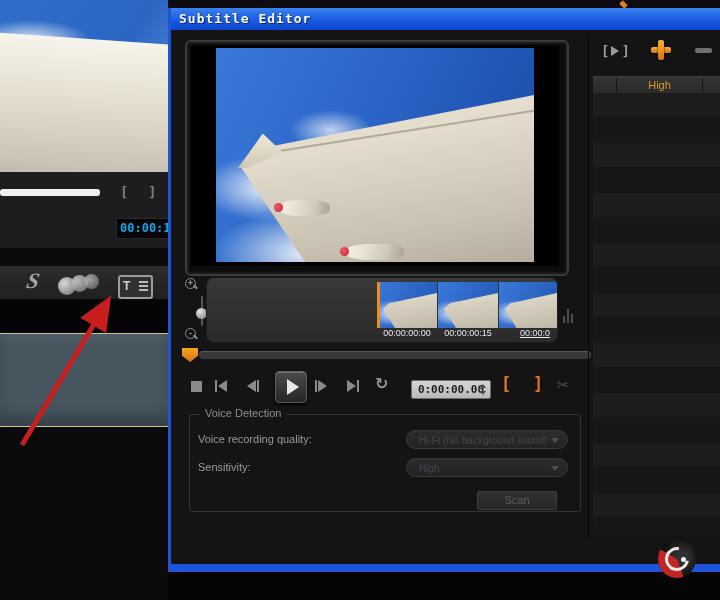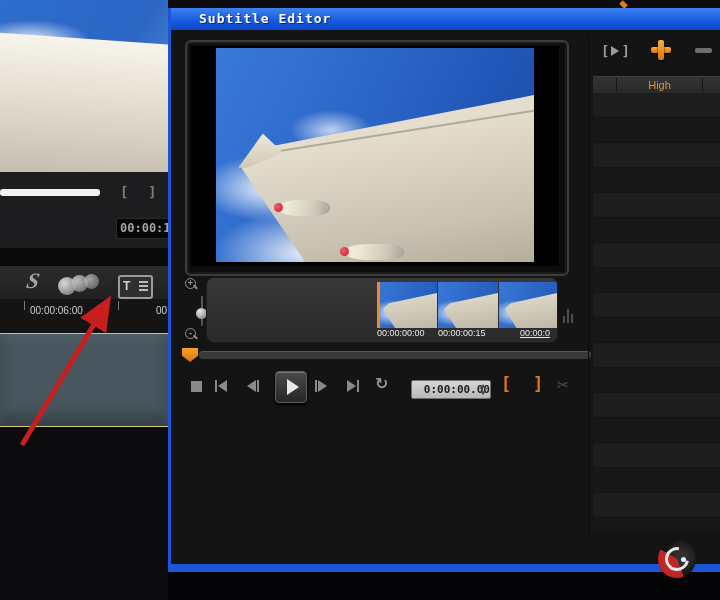--- a/index.html
+++ b/index.html
@@ -12,21 +12,21 @@
     background:linear-gradient(125deg,#2e6ecb 0%,#2b66c4 55%,#4d83d2 80%,#7fa7e0 100%);}
   .bg-photo .wing{position:absolute;left:-20px;top:40px;width:240px;height:160px;
     background:linear-gradient(180deg,#f7f4ec 0%,#e9e3d6 30%,#cdc6b8 75%,#b9b2a4 100%);
     transform:rotate(4deg);}
   .bg-photo .cloud{position:absolute;left:-30px;top:20px;width:120px;height:40px;border-radius:50%;
     background:radial-gradient(closest-side,rgba(255,255,255,.85),rgba(255,255,255,0));}
   .bg-panel{left:0;top:172px;width:168px;height:76px;background:#1d1d1f;}
   .bg-trimbar{left:0;top:189px;width:100px;height:7px;background:#f2f2f2;border-radius:3px;}
   .bg-bracket{top:184px;color:#7d7d7d;font:bold 14px "DejaVu Sans Mono",monospace;}
   .bg-tc-box{left:116px;top:218px;width:52px;height:19px;background:#060606;border:1px solid #2a2a2a;
-    overflow:hidden;color:#a3a3a3;font:bold 12px "DejaVu Sans Mono",monospace;line-height:19px;
+    overflow:hidden;color:#0ea5e9;font:bold 12px "DejaVu Sans Mono",monospace;line-height:19px;
     padding-left:3px;white-space:nowrap;}
   .bg-gap{left:0;top:248px;width:168px;height:18px;background:#0a0a0a;}
   .bg-toolbar{left:0;top:266px;width:168px;height:33px;
     background:linear-gradient(#2c2c2c,#202020);border-bottom:1px solid #0a0a0a;}
   .swoosh{left:16px;top:268px;width:34px;height:28px;color:#a5a5a5;font:bold italic 22px "Liberation Serif",serif;
     transform:skewX(-12deg);text-align:center;}
   .circ{border-radius:50%;background:radial-gradient(circle at 35% 35%,#d8d8d8,#8a8a8a 70%,#5f5f5f);}
   .tbox{left:118px;top:275px;width:28px;height:20px;border:2px solid #9c9c9c;border-radius:3px;
     background:#303030;color:#cfcfcf;font:bold 12px "Liberation Sans",sans-serif;
     text-align:left;line-height:18px;padding-left:3px;}
@@ -43,21 +43,21 @@
 
   
   .arrow-svg{left:0;top:270px;width:170px;height:190px;pointer-events:none;z-index:30;}
 
   
   .dialog{left:168px;top:8px;width:552px;height:564px;background:#141414;
     border-left:3px solid #1d55d8;box-sizing:border-box;overflow:hidden;z-index:10;}
   .titlebar{left:0;top:0;width:552px;height:22px;
     background:linear-gradient(#3d82f0,#1659dd 60%,#0c47cf);}
   .title-text{left:8px;top:3px;color:#fff;font:bold 13px "DejaVu Sans Mono",monospace;letter-spacing:1px;
-    text-shadow:1px 1px 1px #04247a;margin-left:20px;}
+    text-shadow:1px 1px 1px #04247a;}
   .dlg-bottom{left:0;top:556px;width:552px;height:8px;background:#1d55d8;}
   .seam{left:417px;top:25px;width:1px;height:505px;background:#0a0a0a;}
 
   
   .bezel{left:14px;top:32px;width:380px;height:232px;background:#0c0c0c;border:2px solid #3c3c3c;
     border-radius:6px;box-shadow:inset 0 0 0 2px #1a1a1a;}
   .screen{left:20px;top:38px;width:368px;height:220px;background:#000;overflow:hidden;}
   .video{left:45px;top:40px;width:318px;height:214px;overflow:hidden;
     background:linear-gradient(115deg,#3a79d8 0%,#2c67c8 40%,#1f55b4 75%,#1a4aa4 100%);}
   .video .cloud1{position:absolute;left:-40px;top:95px;width:190px;height:90px;border-radius:50%;
@@ -88,21 +88,21 @@
 
   
   .strip{left:35px;top:269px;width:350px;height:64px;background:linear-gradient(#383838,#2a2a2a);
     border-radius:8px;border:1px solid #1c1c1c;overflow:hidden;}
   .thumb{position:absolute;top:4px;width:60px;height:46px;overflow:hidden;background:#1a4aa4;}
   .thumb .sky{position:absolute;inset:0;background:linear-gradient(115deg,#3a79d8,#1f55b4);}
   .thumb .cl{position:absolute;left:-8px;top:18px;width:48px;height:26px;border-radius:50%;
     background:radial-gradient(closest-side,rgba(255,255,255,.9),rgba(255,255,255,0));}
   .thumb .wg{position:absolute;inset:0;background:linear-gradient(170deg,#efe9da,#beb7a7);
     clip-path:polygon(10% 58%,20% 46%,100% 24%,100% 100%,30% 100%);}
-  .thumb-tc{position:absolute;top:50px;width:60px;text-align:left;color:#e8e8e8;
+  .thumb-tc{position:absolute;top:50px;width:60px;text-align:center;color:#e8e8e8;
     font:9px "Liberation Sans",sans-serif;white-space:nowrap;}
   .strip-marker{position:absolute;left:170px;top:4px;width:3px;height:46px;background:#f08a18;}
   .waveicon{left:390px;top:297px;width:16px;height:20px;}
   .waveicon span{position:absolute;bottom:2px;width:2px;background:#4e4e4e;}
 
   
   .playhead{left:11px;top:340px;width:16px;height:14px;
     background:linear-gradient(#f6a523,#d87410);
     clip-path:polygon(0 0,100% 0,100% 55%,50% 100%,0 55%);}
   .hscroll{left:28px;top:343px;width:392px;height:8px;background:#3a3a3a;border-radius:4px;
@@ -115,21 +115,21 @@
   .vbar{width:2px;height:12px;background:#8a8a8a;display:inline-block;}
   .tgroup{display:flex;align-items:center;gap:1px;height:14px;}
   .playbtn{left:104px;top:363px;width:30px;height:30px;border-radius:4px;
     background:linear-gradient(#4a4a4a,#262626);border:1px solid #5c5c5c;
     box-shadow:inset 0 1px 0 rgba(255,255,255,.25),0 2px 3px #000;
     display:flex;align-items:center;justify-content:center;}
   .playbtn .tri{width:0;height:0;border-left:12px solid #e8e8e8;border-top:8px solid transparent;border-bottom:8px solid transparent;margin-left:3px;}
   .loopg{left:204px;top:366px;color:#969696;font:bold 16px "DejaVu Sans",sans-serif;}
   .tc-field{left:240px;top:372px;width:78px;height:17px;background:linear-gradient(#d6d6d6,#b9b9b9);
     border:1px solid #6e6e6e;border-radius:2px;color:#1e1e1e;
-    font:bold 11px "DejaVu Sans Mono",monospace;line-height:17px;text-align:right;}
+    font:bold 11px "DejaVu Sans Mono",monospace;line-height:17px;text-align:center;}
   .spin{position:absolute;right:2px;top:2px;width:9px;height:13px;}
   .spin .up{position:absolute;top:1px;left:1px;width:0;height:0;border-bottom:4px solid #4a4a4a;border-left:3.5px solid transparent;border-right:3.5px solid transparent;}
   .spin .dn{position:absolute;bottom:1px;left:1px;width:0;height:0;border-top:4px solid #4a4a4a;border-left:3.5px solid transparent;border-right:3.5px solid transparent;}
   .markg{top:366px;color:#e07818;font:bold 17px "DejaVu Sans Mono",monospace;}
   .scissors{left:386px;top:368px;color:#4c4c4c;font:15px "DejaVu Sans",sans-serif;}
 
   
   .voicebox{left:18px;top:406px;width:390px;height:96px;border:1px solid #353535;border-radius:3px;}
   .legend{position:absolute;left:10px;top:-8px;background:#141414;padding:0 5px;
     color:#8a9096;font:11px "Liberation Sans",sans-serif;}
@@ -200,26 +200,20 @@
   <div class="abs" style="left:58px;top:274px;width:48px;height:24px;">
     <div class="circ abs" style="left:0;top:3px;width:18px;height:18px;"></div>
     <div class="circ abs" style="left:13px;top:1px;width:17px;height:17px;opacity:.85;"></div>
     <div class="circ abs" style="left:26px;top:0;width:15px;height:15px;opacity:.7;"></div>
   </div>
   <div class="abs tbox">
     <span>T</span>
     <i></i>
   </div>
 
-  <div class="abs bg-ruler">
-    <span class="abs" style="left:30px;top:6px;">00:00:06:00</span>
-    <span class="abs" style="left:156px;top:6px;">00</span>
-    <span class="tick" style="left:24px;"></span>
-    <span class="tick" style="left:118px;"></span>
-  </div>
 
   <div class="abs bg-track"></div>
   <div class="abs bg-bottom"></div>
   <div class="abs bg-topstrip"></div>
   <div class="abs bg-diamond"></div>
 
   <svg class="abs arrow-svg" viewBox="0 0 170 190">
     <defs>
       <marker id="ah" markerWidth="8" markerHeight="8" refX="5" refY="3" orient="auto">
         <polygon points="0,0 7,3 0,6" fill="#c81e1e"></polygon>
@@ -315,20 +309,34 @@
       <span>0:00:00.00</span>
       <span class="spin">
         <span class="up"></span>
         <span class="dn"></span>
       </span>
     </div>
     <span class="abs markg" style="left:330px;">[</span>
     <span class="abs markg" style="left:362px;">]</span>
     <span class="abs scissors">✂</span>
 
+    <div class="abs voicebox">
+      <span class="legend">Voice Detection</span>
+      <span class="vlabel" style="left:8px;top:18px;">Voice recording quality:</span>
+      <div class="vselect" style="top:15px;">
+        <span>Hi-Fi (No background sound)</span>
+        <span class="arr"></span>
+      </div>
+      <span class="vlabel" style="left:8px;top:46px;">Sensitivity:</span>
+      <div class="vselect" style="top:43px;">
+        <span>High</span>
+        <span class="arr"></span>
+      </div>
+      <div class="scanbtn">Scan</div>
+    </div>
 
     <div class="abs seam"></div>
 
     <div class="abs jumpicon">
       <span>[</span>
       <span class="tri"></span>
       <span>]</span>
     </div>
     <div class="abs plusbtn">
       <span class="h"></span>

